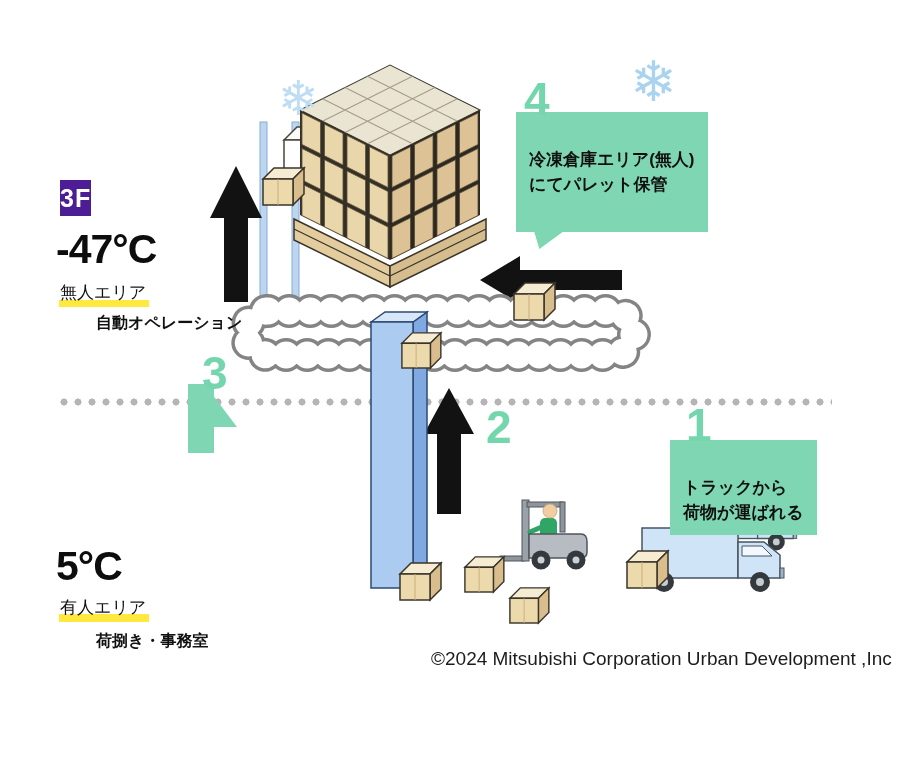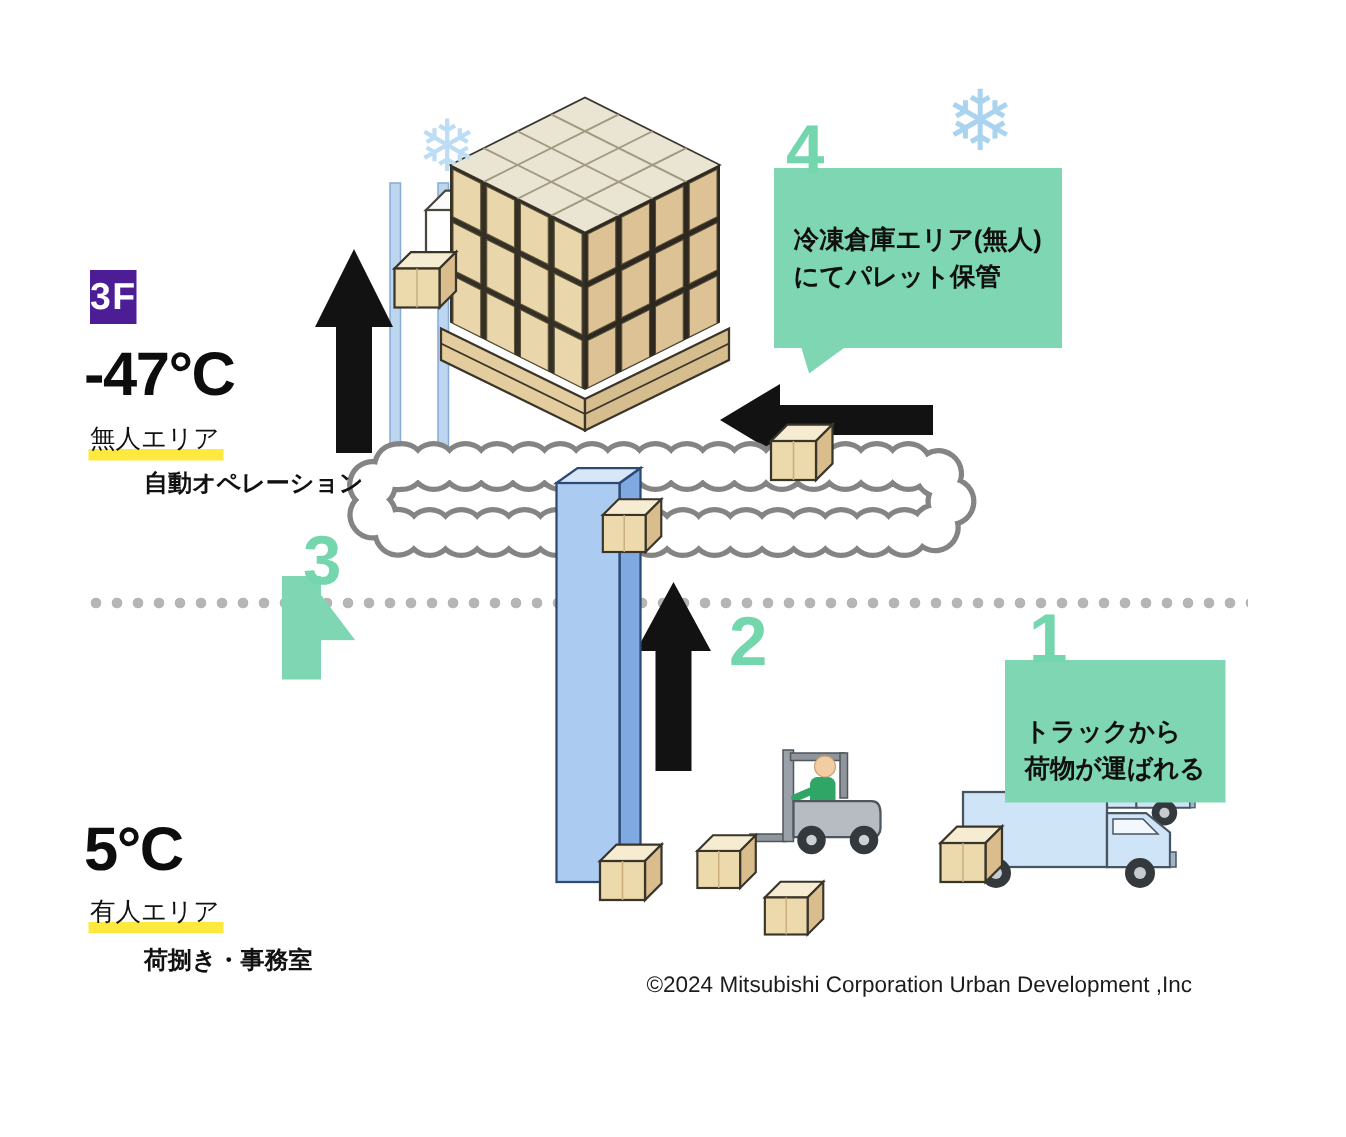--- a/index.html
+++ b/index.html
@@ -22,21 +22,21 @@
   
   .callout-box{position:absolute;background:#7ed7b2;border-radius:0;padding:9px 13px;
     font-weight:bold;font-size:17px;line-height:1.5;color:#101010;white-space:pre-line;}
   .callout-num{position:absolute;font-weight:bold;font-size:46px;color:#74d6ad;line-height:1;}
   .tail{position:absolute;background:#7ed7b2;}
   .tail-dl{width:30px;height:18px;left:18px;bottom:-17px;clip-path:polygon(0 0,100% 0,18% 100%);}
   .tail-r{width:25px;height:33px;right:-23px;top:10px;clip-path:polygon(0 0,0 100%,100% 100%);}
   .snow{position:absolute;line-height:1;font-family:"DejaVu Sans",sans-serif;}
   .s1{left:278px;top:74px;font-size:48px;color:#bdddf4;}
   .s2{left:630px;top:54px;font-size:56px;color:#a9d3ef;}
-  .copyright{position:absolute;left:431px;top:648px;font-size:15px;color:#1c1c1c;}
+  .copyright{position:absolute;left:431px;top:648px;font-size:19px;color:#1c1c1c;}
 </style>
 </head>
 <body>
 
 <div id="canvas">
 
   <div class="divider"></div>
 
   <svg class="abs" style="left:0;top:0" width="897" height="758" viewBox="0 0 897 758" xmlns="http://www.w3.org/2000/svg">
     <defs>

